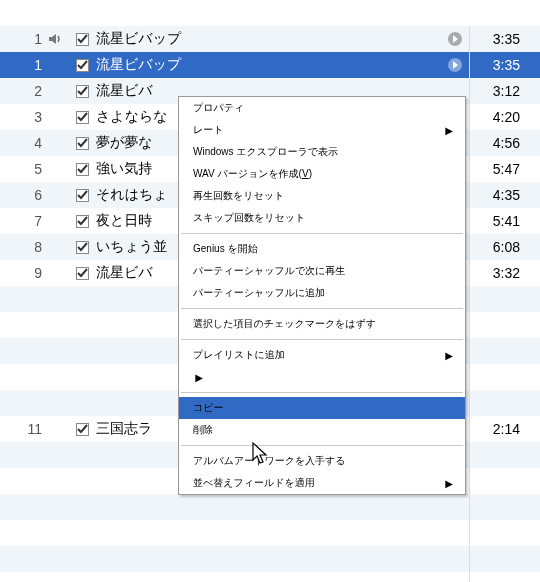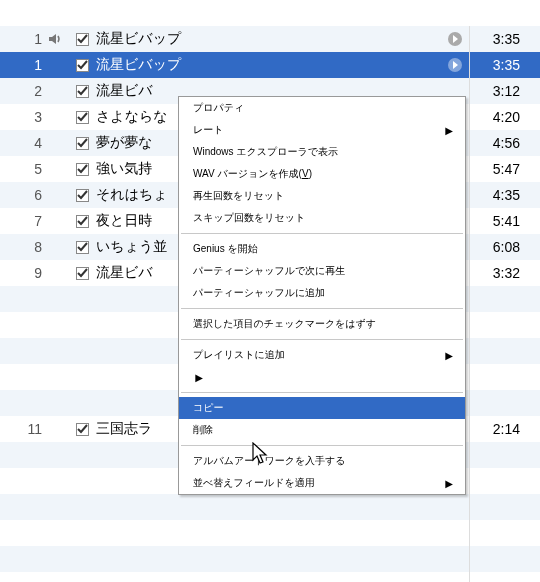--- a/index.html
+++ b/index.html
@@ -88,21 +88,21 @@
   }
   .ctx-item {
     display: flex;
     align-items: center;
     padding: 2px 12px 2px 14px;
     height: 22px;
     white-space: nowrap;
   }
   .ctx-item .label { flex: 1 1 auto; }
   .ctx-item .sub { width: 10px; text-align: right; }
-  .ctx-item.highlight { background: #316ac5; color: #ffffff; justify-content: flex-end; }
+  .ctx-item.highlight { background: #316ac5; color: #000000; justify-content: flex-end; }
   .ctx-sep {
     height: 1px;
     background: #c8c8c8;
     margin: 4px 2px;
   }
   .cursor {
     position: absolute;
     left: 252px;
     top: 442px;
     z-index: 20;

